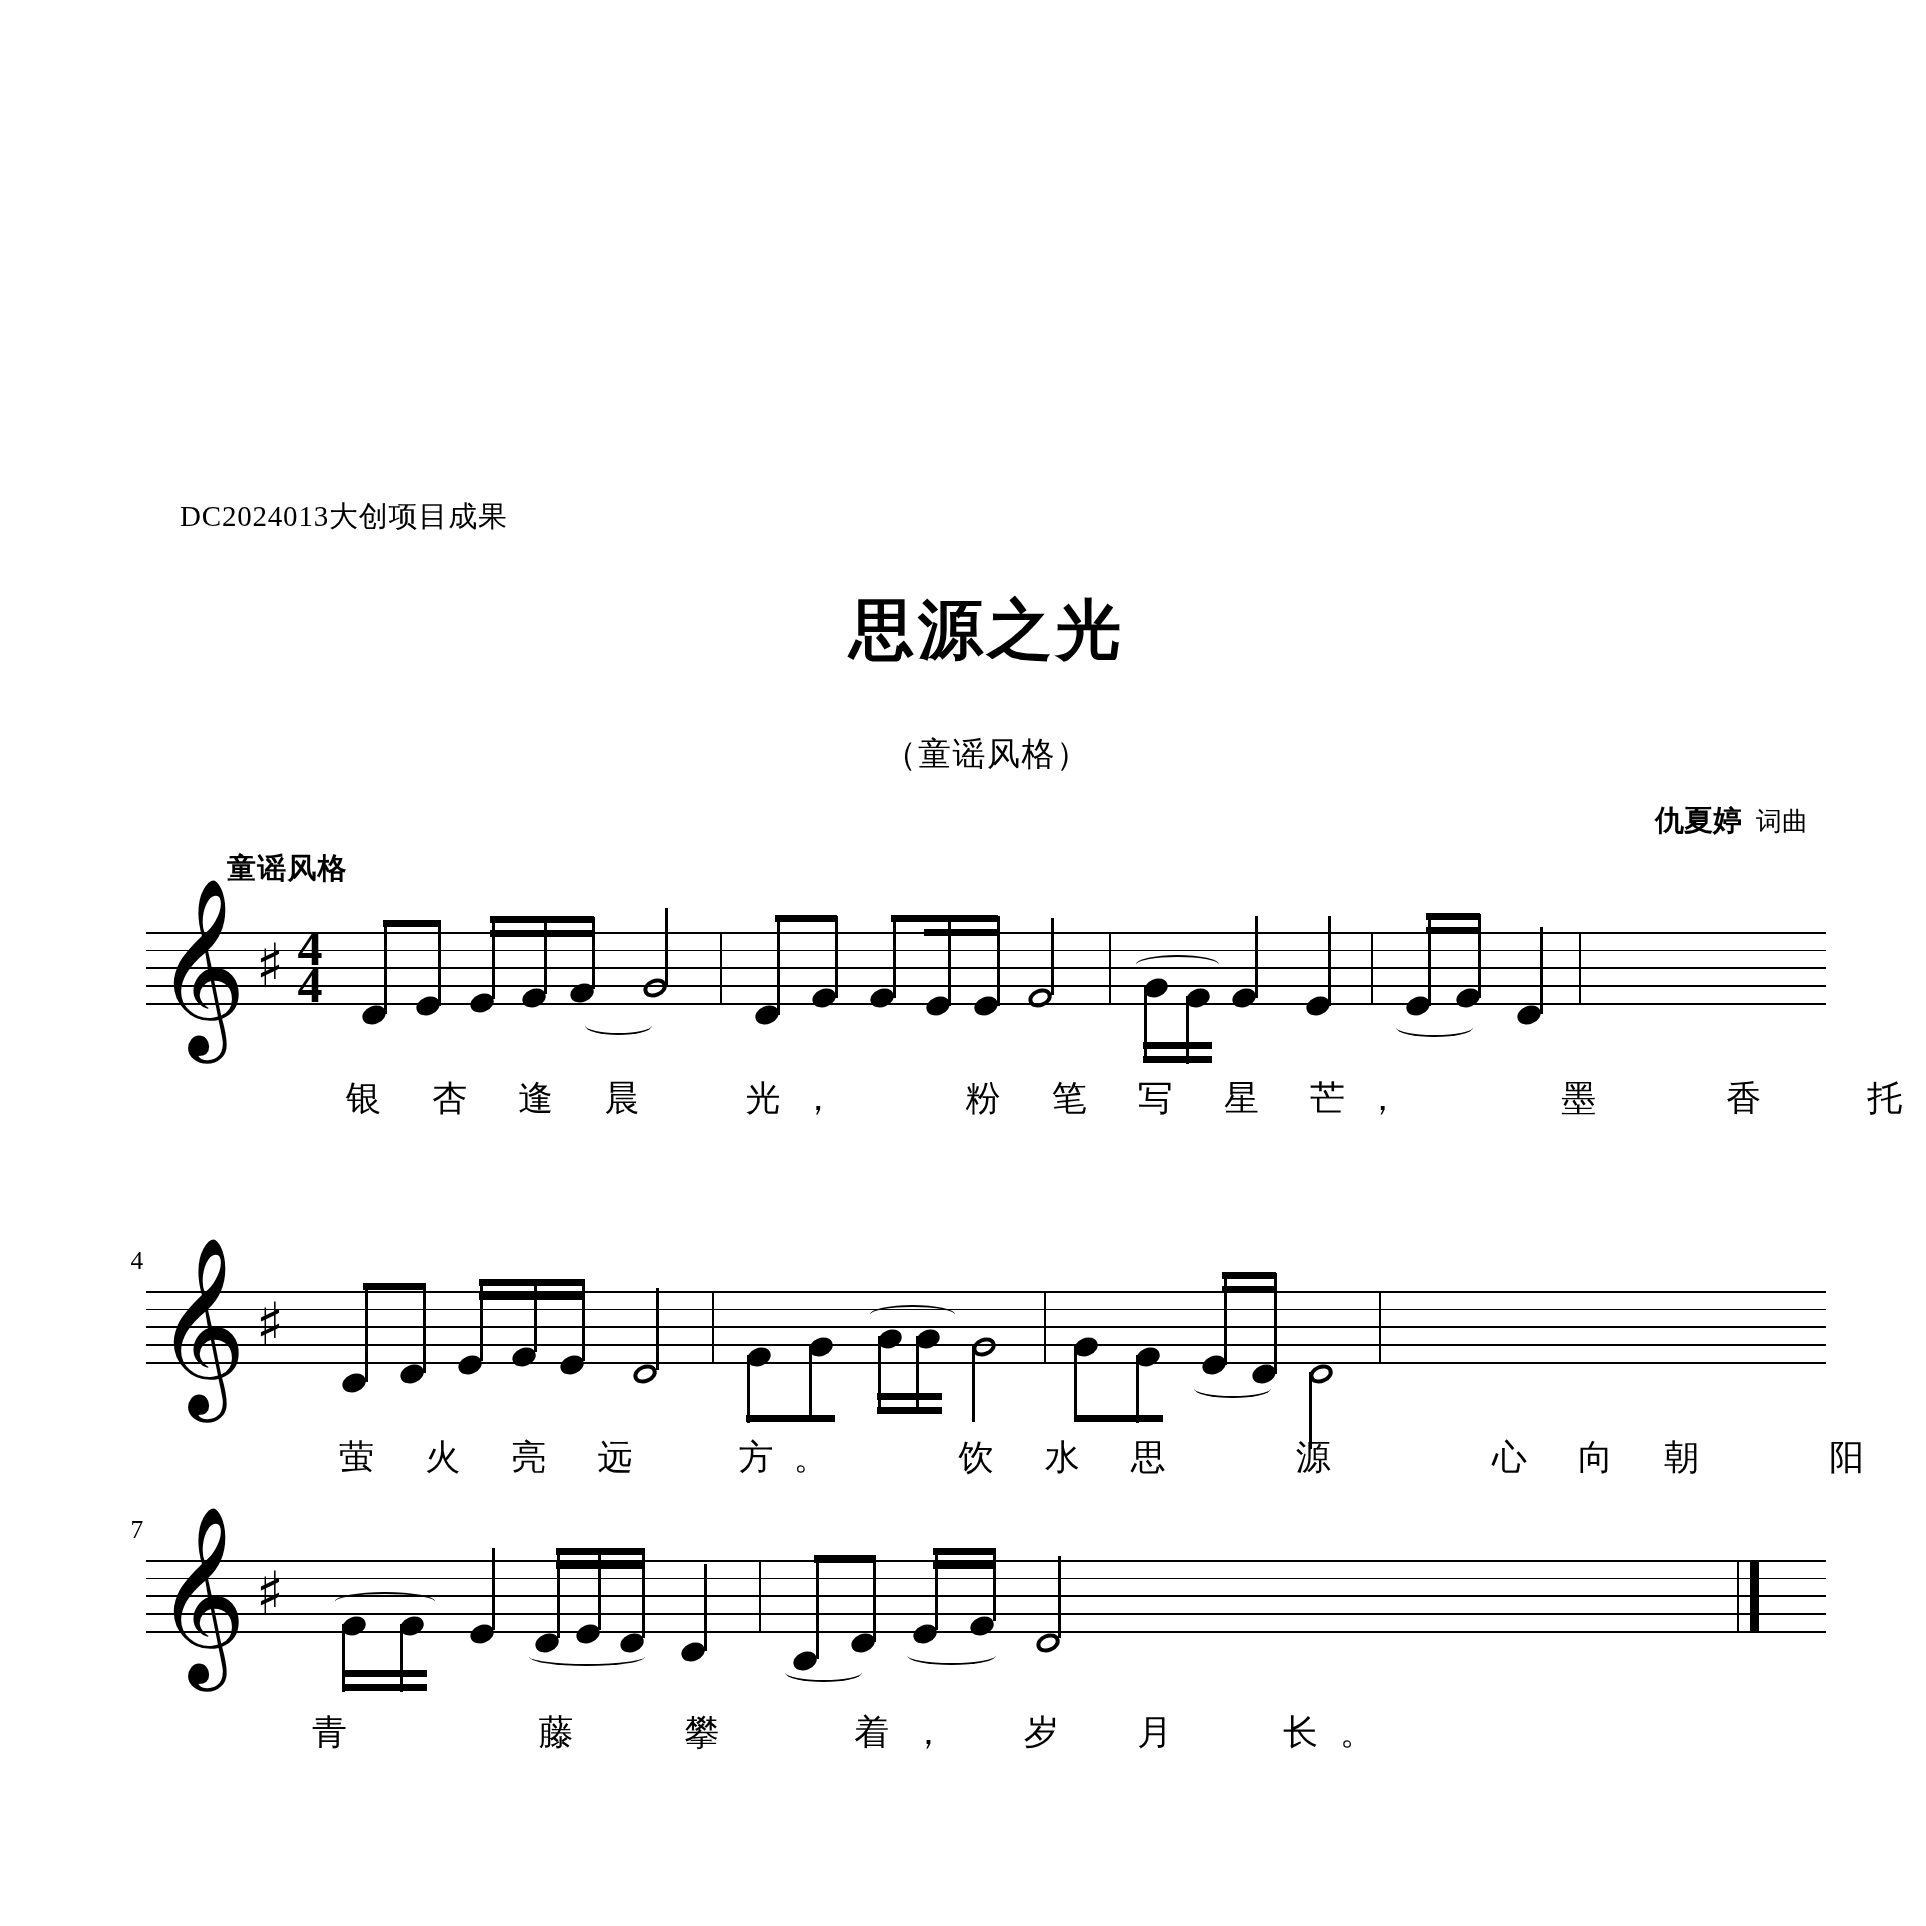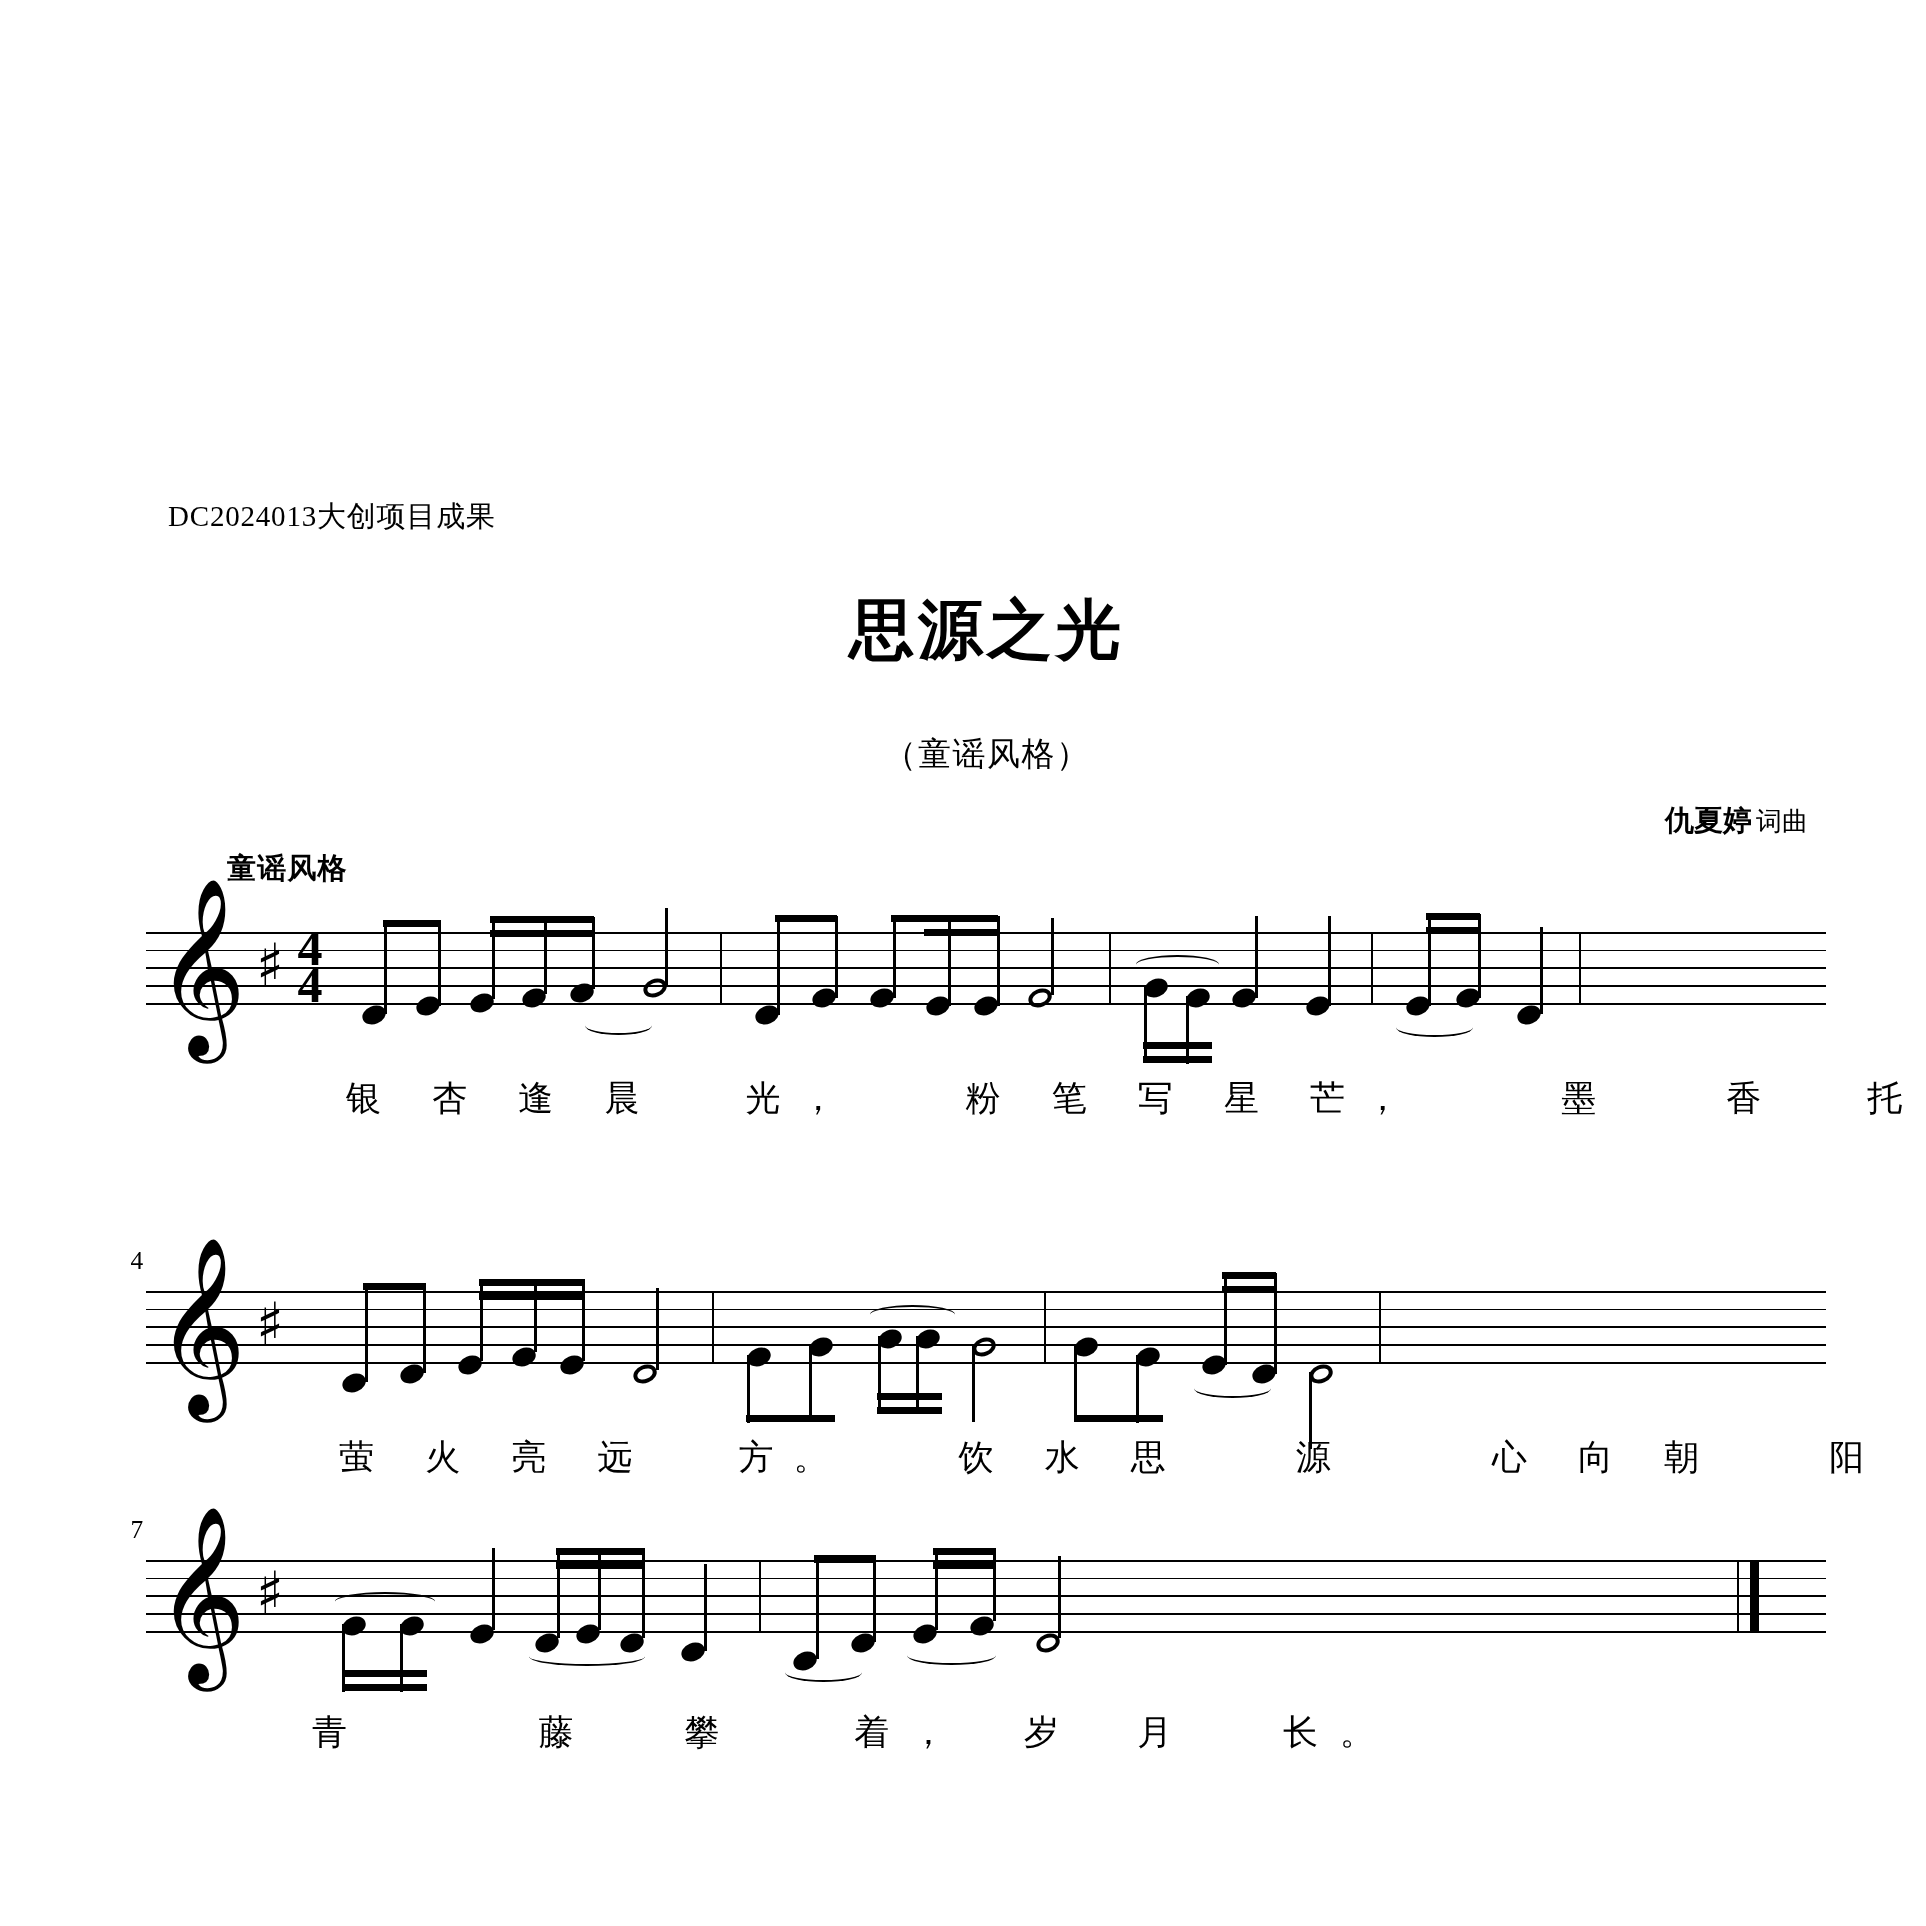--- a/index.html
+++ b/index.html
@@ -18,21 +18,21 @@
   .page {
     position: absolute;
     left: 0; top: 0;
     width: 1974px;
     height: 2792px;
   }
 
   
   .project-code {
     position: absolute;
-    left: 168px;
+    left: 180px;
     top: 497px;
     font-size: 29px;
     letter-spacing: 0.8px;
     font-family: "Liberation Serif", serif;
     white-space: nowrap;
   }
   .doc-title {
     position: absolute;
     left: 0;
     top: 586px;
@@ -55,21 +55,21 @@
   }
   .composer {
     position: absolute;
     right: 166px;
     top: 801px;
     font-size: 29px;
     font-family: "DejaVu Serif", serif;
     white-space: nowrap;
   }
   .composer .name { font-weight: bold; }
-  .composer .role { font-size: 26px; margin-left: 4px; }
+  .composer .role { font-size: 26px; margin-left: 14px; }
 
   .tempo {
     position: absolute;
     left: 227px;
     top: 849px;
     font-size: 29px;
     font-weight: bold;
     font-family: "DejaVu Serif", serif;
     letter-spacing: 1.2px;
   }

